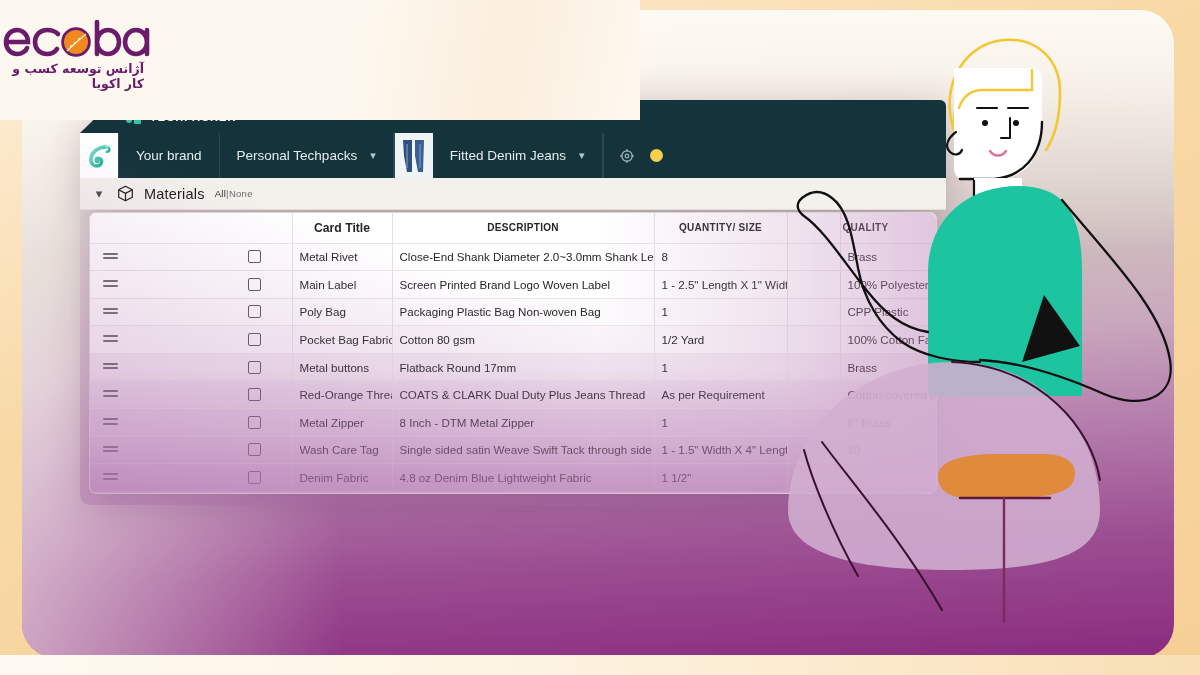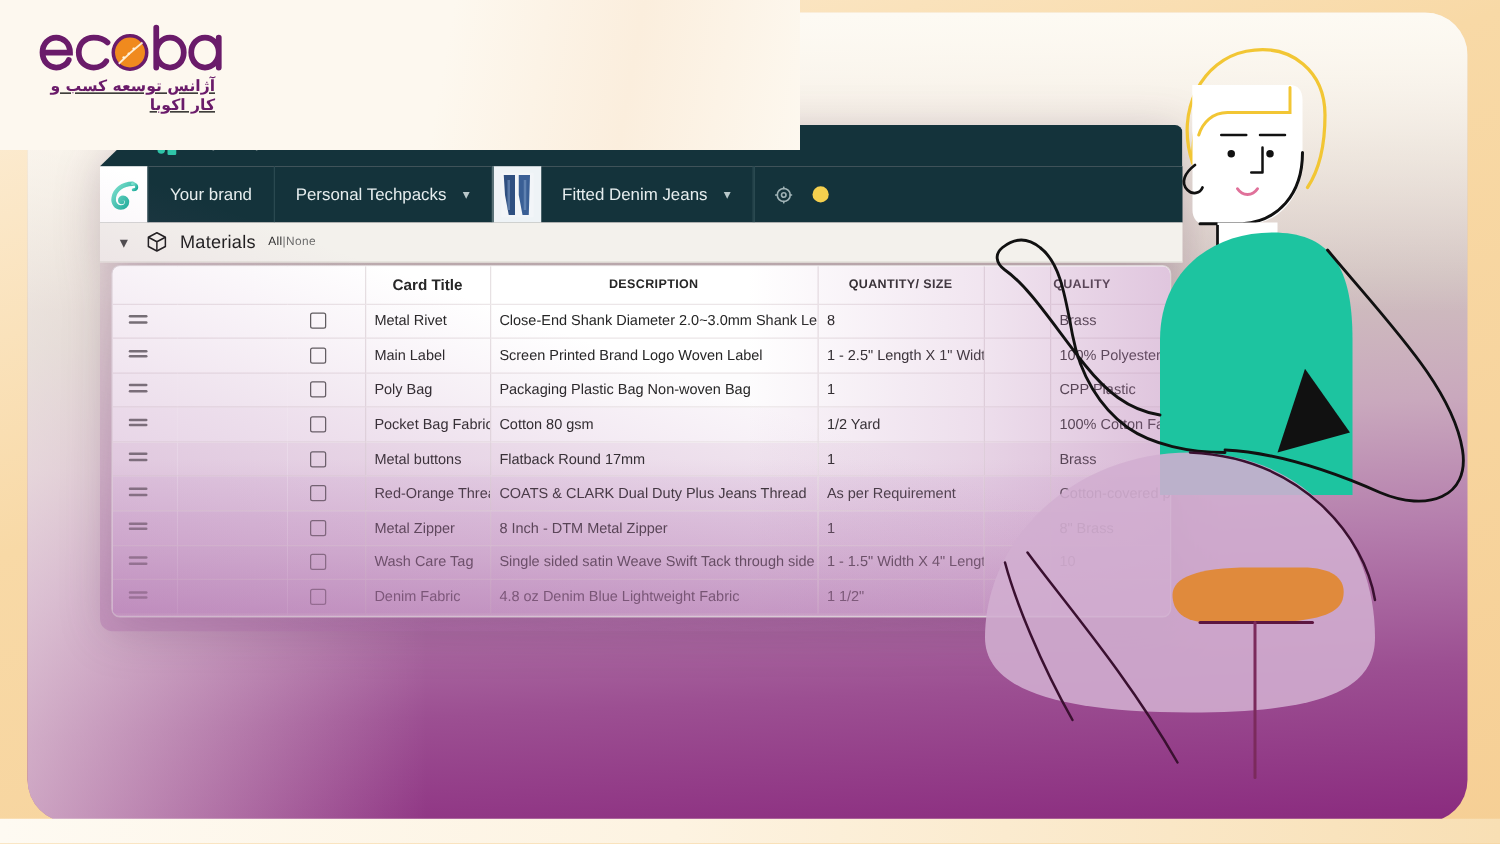--- a/index.html
+++ b/index.html
@@ -62,23 +62,22 @@
 
   
   .bottom-band{
     position:absolute; left:0; bottom:0; width:1200px; height:20px;
     background:linear-gradient(90deg,#fefaf2 0%,#fdf3e1 45%,#f8dfb4 100%);
     z-index:6;
   }
 
   
   .logo{
-    position:absolute; left:28px; top:18px; z-index:8;
+    position:absolute; left:0; top:18px; z-index:8;
     width:150px;
-    text-decoration:underline;
   }
   .logo-word{
     position:relative;
     height:42px;
   }
   .logo-word svg{ display:block; }
   .logo-sub{
     direction:rtl;
     text-align:right;
     color:#6a1b6a;

